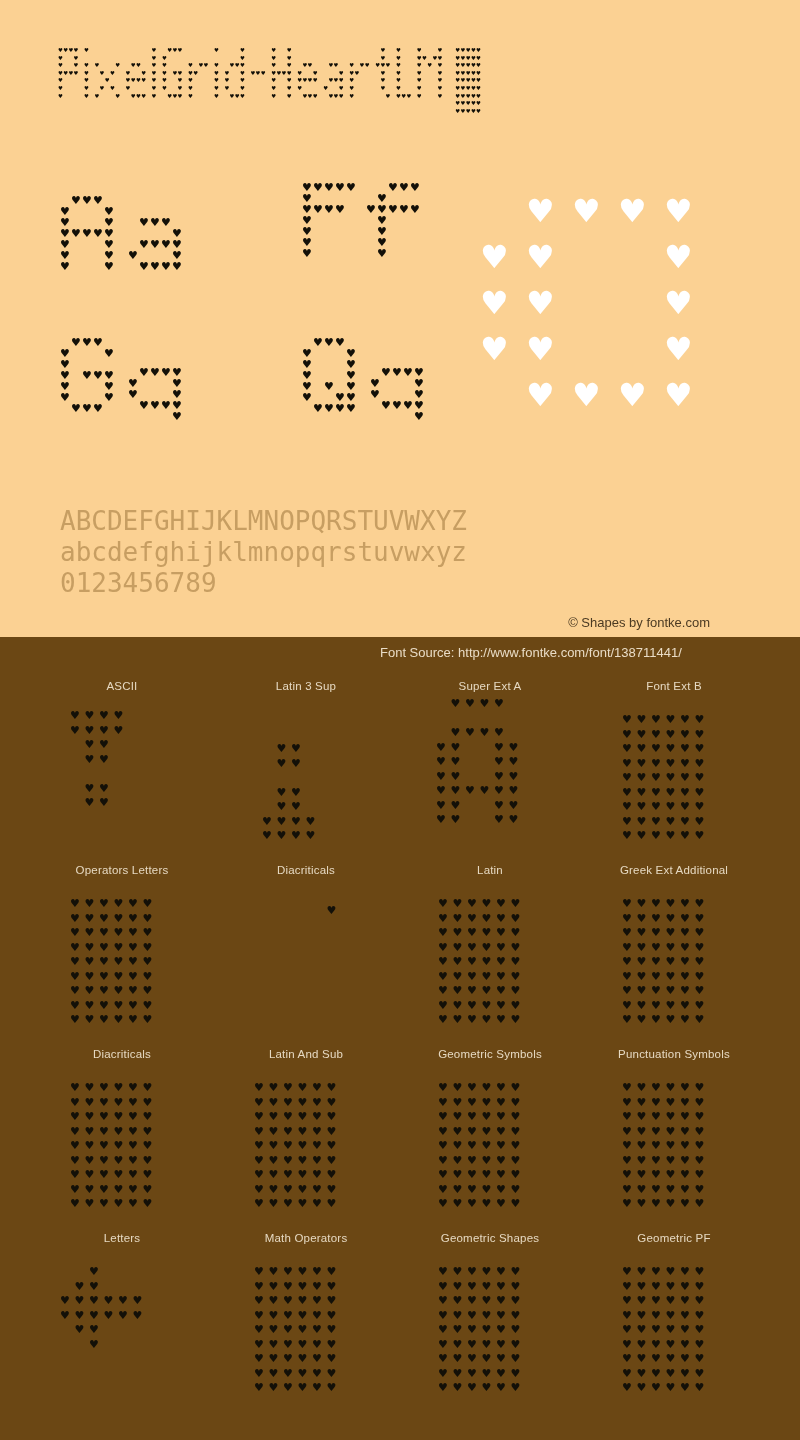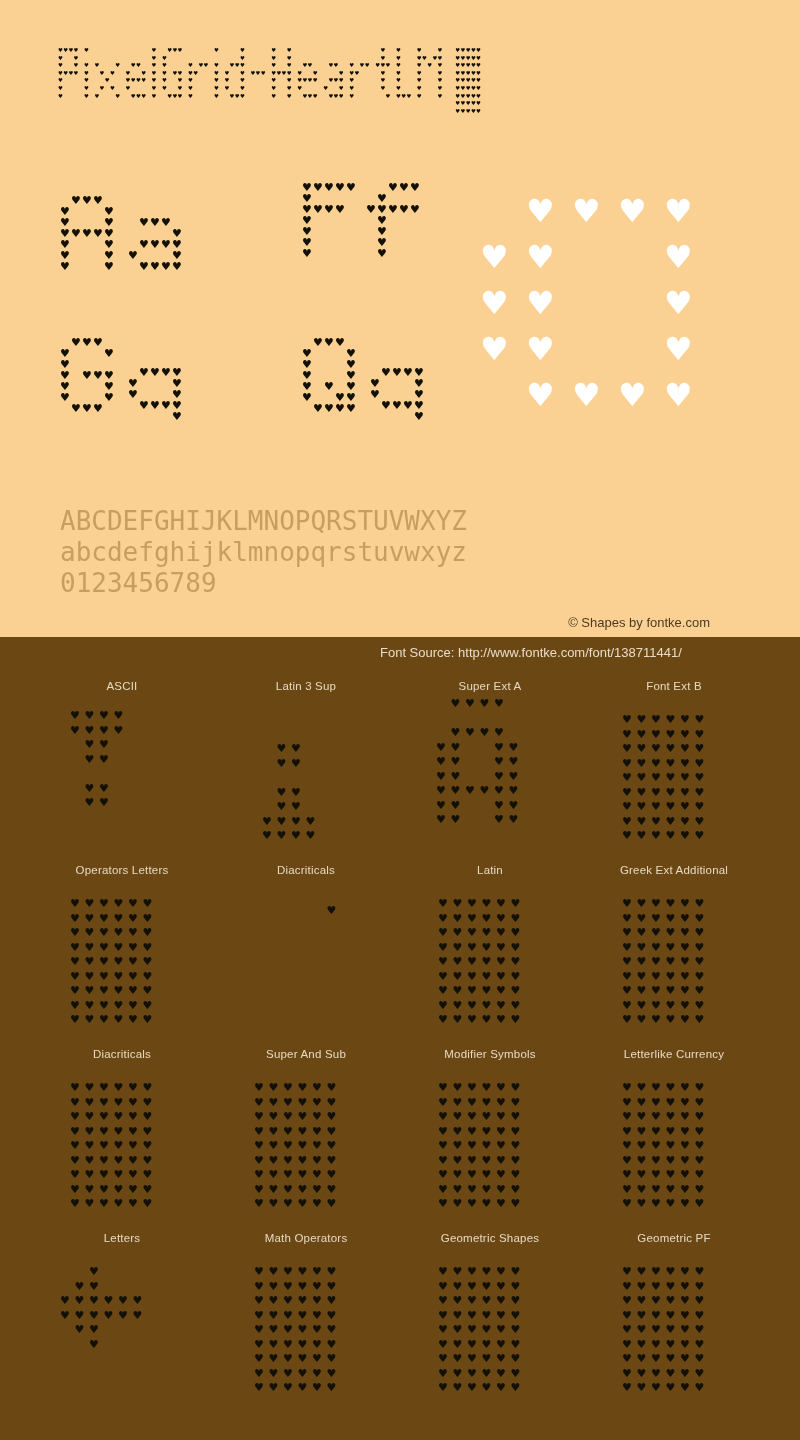--- a/index.html
+++ b/index.html
@@ -854,21 +854,21 @@
             <span class="hdot" style="left: 112.5px; top: 119.5px; font-size: 11px; color: rgb(19, 16, 8);">♥</span>
             <span class="hdot" style="left: 40px; top: 134px; font-size: 11px; color: rgb(19, 16, 8);">♥</span>
             <span class="hdot" style="left: 54.5px; top: 134px; font-size: 11px; color: rgb(19, 16, 8);">♥</span>
             <span class="hdot" style="left: 69px; top: 134px; font-size: 11px; color: rgb(19, 16, 8);">♥</span>
             <span class="hdot" style="left: 83.5px; top: 134px; font-size: 11px; color: rgb(19, 16, 8);">♥</span>
             <span class="hdot" style="left: 98px; top: 134px; font-size: 11px; color: rgb(19, 16, 8);">♥</span>
             <span class="hdot" style="left: 112.5px; top: 134px; font-size: 11px; color: rgb(19, 16, 8);">♥</span>
           </div>
         </div>
         <div class="block-cell" style="left: 214px;">
-          <div class="block-label">Super And Sub</div>
+          <div class="block-label">Latin And Sub</div>
           <div class="block-canvas hgrid">
             <span class="hdot" style="left: 40px; top: 18px; font-size: 11px; color: rgb(19, 16, 8);">♥</span>
             <span class="hdot" style="left: 54.5px; top: 18px; font-size: 11px; color: rgb(19, 16, 8);">♥</span>
             <span class="hdot" style="left: 69px; top: 18px; font-size: 11px; color: rgb(19, 16, 8);">♥</span>
             <span class="hdot" style="left: 83.5px; top: 18px; font-size: 11px; color: rgb(19, 16, 8);">♥</span>
             <span class="hdot" style="left: 98px; top: 18px; font-size: 11px; color: rgb(19, 16, 8);">♥</span>
             <span class="hdot" style="left: 112.5px; top: 18px; font-size: 11px; color: rgb(19, 16, 8);">♥</span>
             <span class="hdot" style="left: 40px; top: 32.5px; font-size: 11px; color: rgb(19, 16, 8);">♥</span>
             <span class="hdot" style="left: 54.5px; top: 32.5px; font-size: 11px; color: rgb(19, 16, 8);">♥</span>
             <span class="hdot" style="left: 69px; top: 32.5px; font-size: 11px; color: rgb(19, 16, 8);">♥</span>
@@ -913,21 +913,21 @@
             <span class="hdot" style="left: 112.5px; top: 119.5px; font-size: 11px; color: rgb(19, 16, 8);">♥</span>
             <span class="hdot" style="left: 40px; top: 134px; font-size: 11px; color: rgb(19, 16, 8);">♥</span>
             <span class="hdot" style="left: 54.5px; top: 134px; font-size: 11px; color: rgb(19, 16, 8);">♥</span>
             <span class="hdot" style="left: 69px; top: 134px; font-size: 11px; color: rgb(19, 16, 8);">♥</span>
             <span class="hdot" style="left: 83.5px; top: 134px; font-size: 11px; color: rgb(19, 16, 8);">♥</span>
             <span class="hdot" style="left: 98px; top: 134px; font-size: 11px; color: rgb(19, 16, 8);">♥</span>
             <span class="hdot" style="left: 112.5px; top: 134px; font-size: 11px; color: rgb(19, 16, 8);">♥</span>
           </div>
         </div>
         <div class="block-cell" style="left: 398px;">
-          <div class="block-label">Modifier Symbols</div>
+          <div class="block-label">Geometric Symbols</div>
           <div class="block-canvas hgrid">
             <span class="hdot" style="left: 40px; top: 18px; font-size: 11px; color: rgb(19, 16, 8);">♥</span>
             <span class="hdot" style="left: 54.5px; top: 18px; font-size: 11px; color: rgb(19, 16, 8);">♥</span>
             <span class="hdot" style="left: 69px; top: 18px; font-size: 11px; color: rgb(19, 16, 8);">♥</span>
             <span class="hdot" style="left: 83.5px; top: 18px; font-size: 11px; color: rgb(19, 16, 8);">♥</span>
             <span class="hdot" style="left: 98px; top: 18px; font-size: 11px; color: rgb(19, 16, 8);">♥</span>
             <span class="hdot" style="left: 112.5px; top: 18px; font-size: 11px; color: rgb(19, 16, 8);">♥</span>
             <span class="hdot" style="left: 40px; top: 32.5px; font-size: 11px; color: rgb(19, 16, 8);">♥</span>
             <span class="hdot" style="left: 54.5px; top: 32.5px; font-size: 11px; color: rgb(19, 16, 8);">♥</span>
             <span class="hdot" style="left: 69px; top: 32.5px; font-size: 11px; color: rgb(19, 16, 8);">♥</span>
@@ -972,21 +972,21 @@
             <span class="hdot" style="left: 112.5px; top: 119.5px; font-size: 11px; color: rgb(19, 16, 8);">♥</span>
             <span class="hdot" style="left: 40px; top: 134px; font-size: 11px; color: rgb(19, 16, 8);">♥</span>
             <span class="hdot" style="left: 54.5px; top: 134px; font-size: 11px; color: rgb(19, 16, 8);">♥</span>
             <span class="hdot" style="left: 69px; top: 134px; font-size: 11px; color: rgb(19, 16, 8);">♥</span>
             <span class="hdot" style="left: 83.5px; top: 134px; font-size: 11px; color: rgb(19, 16, 8);">♥</span>
             <span class="hdot" style="left: 98px; top: 134px; font-size: 11px; color: rgb(19, 16, 8);">♥</span>
             <span class="hdot" style="left: 112.5px; top: 134px; font-size: 11px; color: rgb(19, 16, 8);">♥</span>
           </div>
         </div>
         <div class="block-cell" style="left: 582px;">
-          <div class="block-label">Letterlike Currency</div>
+          <div class="block-label">Punctuation Symbols</div>
           <div class="block-canvas hgrid">
             <span class="hdot" style="left: 40px; top: 18px; font-size: 11px; color: rgb(19, 16, 8);">♥</span>
             <span class="hdot" style="left: 54.5px; top: 18px; font-size: 11px; color: rgb(19, 16, 8);">♥</span>
             <span class="hdot" style="left: 69px; top: 18px; font-size: 11px; color: rgb(19, 16, 8);">♥</span>
             <span class="hdot" style="left: 83.5px; top: 18px; font-size: 11px; color: rgb(19, 16, 8);">♥</span>
             <span class="hdot" style="left: 98px; top: 18px; font-size: 11px; color: rgb(19, 16, 8);">♥</span>
             <span class="hdot" style="left: 112.5px; top: 18px; font-size: 11px; color: rgb(19, 16, 8);">♥</span>
             <span class="hdot" style="left: 40px; top: 32.5px; font-size: 11px; color: rgb(19, 16, 8);">♥</span>
             <span class="hdot" style="left: 54.5px; top: 32.5px; font-size: 11px; color: rgb(19, 16, 8);">♥</span>
             <span class="hdot" style="left: 69px; top: 32.5px; font-size: 11px; color: rgb(19, 16, 8);">♥</span>

